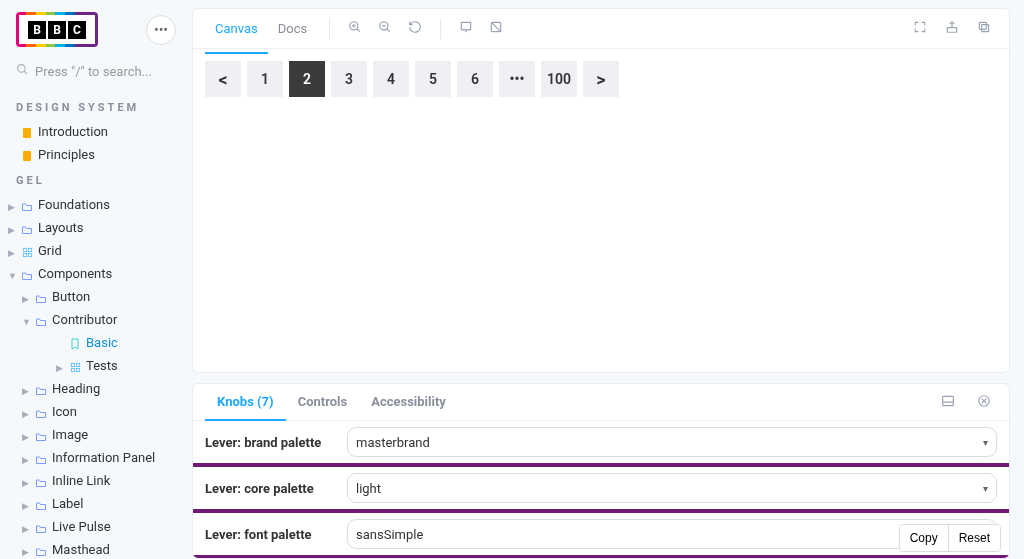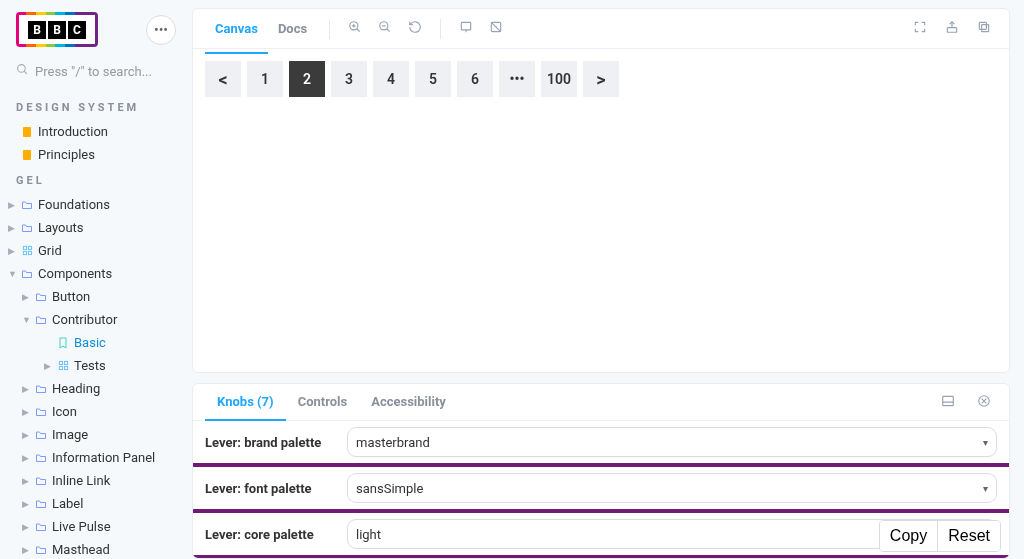--- a/index.html
+++ b/index.html
@@ -62,40 +62,40 @@
   }
   .section-h {
     padding: 8px 16px 6px 16px;
     font-size: 11px;
     font-weight: 700;
     letter-spacing: 3px;
     color: #8a8f9c;
   }
   .tree { list-style:none; }
   .tree li {
-    display:flex;align-items:center;
+    display:flex;align-items:flex-end;
     padding: 4px 6px 4px 8px;
     font-size: 13px;
     color:#333;
     gap:4px;
     white-space:nowrap;
   }
   .tree li .chev {
     width:8px;color:#aab;font-size:9px;
     visibility:hidden;
   }
   .tree li.has-chev .chev { visibility:visible; }
   .tree li .ico { width:14px;display:inline-flex;justify-content:center;font-size:11px; }
   .ico-doc{color:#ffae00;}
   .ico-folder{color:#7b9bff;}
   .ico-grid{color:#63bfff;}
   .ico-book{color:#3ed1c5;}
   .tree .depth1{padding-left:8px;}
   .tree .depth2{padding-left:22px;}
-  .tree .depth3{padding-left:44px;}
+  .tree .depth3{padding-left:56px;}
   .tree li.selected{color:#118edb;}
   .tree li.selected .ico{color:#118edb;}
   
   .main {
     flex:1;
     display:flex;flex-direction:column;
     padding: 8px 14px 0 0;
     gap:10px;
   }
   .panel {
@@ -110,21 +110,21 @@
   .toolbar {
     display:flex;align-items:center;
     padding: 0 12px;
     border-bottom:1px solid #edf0f4;
     height:40px;
     gap:4px;
   }
   .tab {
     padding: 16px 10px;
     font-size: 13px;
-    font-weight:700;
+    font-weight:400;
     color:#8a8f9c;
     cursor:pointer;
   }
   .tab.active { color:#1ea7fd;border-bottom:2px solid #1ea7fd;margin-bottom:-1px;}
   .tb-divider{width:1px;height:20px;background:#e5e8ed;margin:0 8px;}
   .tb-ico{width:26px;height:26px;display:flex;align-items:center;justify-content:center;color:#98a2b3;font-size:14px;cursor:pointer;}
   .tb-right{margin-left:auto;display:flex;gap:6px;}
   .canvas-area{
     flex:1;
     padding:12px;
@@ -163,21 +163,21 @@
     display:flex;align-items:center;justify-content:space-between;
   }
   .knob-select::after{content:"▾";font-size:10px;color:#666;padding-left:6px;}
   .panel-footer-btns{
     position:absolute;right:8px;bottom:6px;
     display:flex;
     background:#fff;border:1px solid #d9dde3;border-radius:4px;
     overflow:hidden;
   }
   .panel-footer-btns button{
-    background:#fff;border:none;padding:6px 10px;font-size:16px;cursor:pointer;
+    background:#fff;border:none;padding:6px 10px;font-size:12px;cursor:pointer;
   }
   .panel-footer-btns button + button{border-left:1px solid #d9dde3;}
 </style>
 </head>
 <body>
 
 <aside class="sidebar">
   <div class="sidebar-header">
     <div class="logo-box">
       <div class="logo-inner">
@@ -486,26 +486,26 @@
               </svg></span>
           </span>
       </div>
     </div>
     <div id="knob-rows">
         <div class="knob-row">
           <div class="knob-label">Lever: brand palette</div>
           <div class="knob-select">masterbrand</div>
         </div>
         <div class="knob-row">
+          <div class="knob-label">Lever: core palette</div>
+          <div class="knob-select">light</div>
+        </div>
+        <div class="knob-row">
           <div class="knob-label">Lever: font palette</div>
           <div class="knob-select">sansSimple</div>
-        </div>
-        <div class="knob-row">
-          <div class="knob-label">Lever: core palette</div>
-          <div class="knob-select">light</div>
         </div>
       </div>
     <div class="panel-footer-btns">
       <button>Copy</button>
       <button>Reset</button>
     </div>
   </div>
 
 </main>
 

